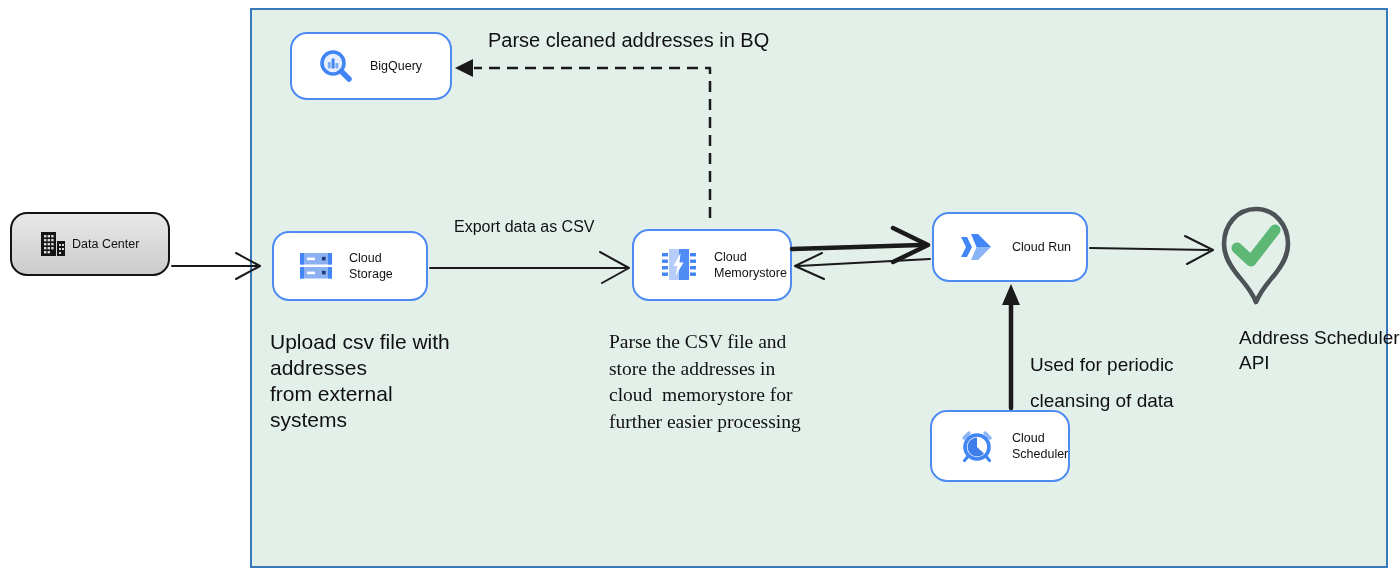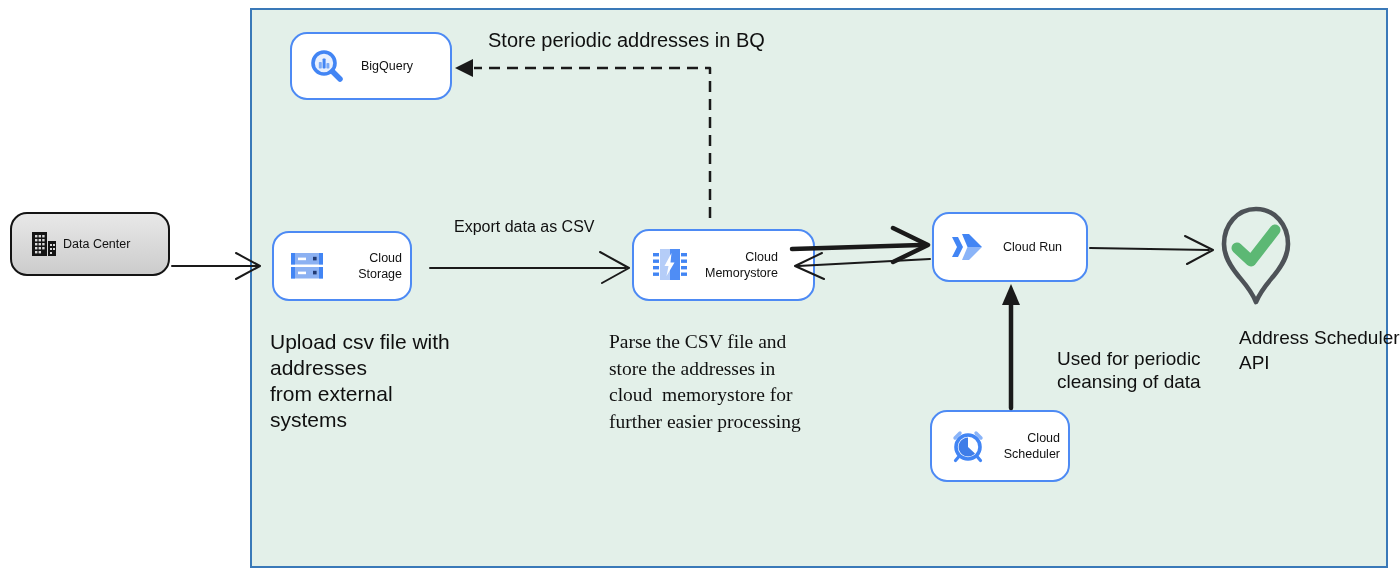--- a/index.html
+++ b/index.html
@@ -12,30 +12,30 @@
   
   #gcp-boundary{
     position:absolute;left:250px;top:8px;width:1138px;height:560px;
     background:#e3f0e9;border:2.5px solid #3a79b8;box-sizing:border-box;
     z-index:1;
   }
   
   .node{
     position:absolute;background:#ffffff;border:2px solid #4d8af4;
     border-radius:17px;display:flex;align-items:center;
-    padding:0 8px 0 17px;gap:16px;z-index:10;box-sizing:border-box;text-align:right;
+    padding:0 8px 0 26px;gap:16px;z-index:10;box-sizing:border-box;
   }
   .node-label{
     font-size:12.5px;line-height:1.3;color:#111;white-space:pre-line;
   }
   #node-datacenter{left:10px;top:212px;width:160px;height:64px;
     background:linear-gradient(#e8e8e8,#cccccc);border:2px solid #141414;gap:4px;}
   #node-bigquery{left:290px;top:32px;width:162px;height:68px;}
-  #node-storage{left:272px;top:231px;width:140px;height:70px;gap:17px;}
-  #node-memorystore{left:632px;top:229px;width:183px;height:72px;}
+  #node-storage{left:272px;top:231px;width:156px;height:70px;gap:17px;}
+  #node-memorystore{left:632px;top:229px;width:160px;height:72px;}
   #node-cloudrun{left:932px;top:212px;width:156px;height:70px;}
   #node-scheduler{left:930px;top:410px;width:140px;height:72px;}
   .icon{display:flex;align-items:center;justify-content:center;flex:0 0 auto;}
   
   #connectors{
     position:absolute;left:0;top:0;width:1400px;height:580px;
     z-index:20;pointer-events:none;
   }
   #connectors path{fill:none;stroke:#1a1a1a;stroke-linecap:round;stroke-linejoin:round;}
   #connectors .thin{stroke-width:2;}
@@ -43,21 +43,21 @@
   #connectors .dashed{stroke-width:2.5;stroke-dasharray:11 7;stroke-linecap:butt;}
   #connectors .solidhead{fill:#1a1a1a;stroke:none;}
   
   .annotation{
     position:absolute;z-index:15;white-space:pre-wrap;color:#101010;
   }
   #store-bq-label{left:488px;top:29px;font-size:20px;}
   #export-csv-label{left:454px;top:218px;font-size:16px;}
   #upload-note{left:270px;top:329px;font-size:21px;line-height:26px;}
   #parse-note{left:609px;top:329px;font-size:19.5px;line-height:26.5px;font-family:Liberation Serif, serif;}
-  #periodic-note{left:1030px;top:347px;font-size:19px;line-height:23px;margin-left:27px;}
+  #periodic-note{left:1030px;top:347px;font-size:19px;line-height:36px;}
   #address-api-label{left:1239px;top:325px;font-size:19px;line-height:25px;}
   
   #pin{position:absolute;left:1218px;top:205px;z-index:10;}
 </style>
 </head>
 <body>
 
 <div id="gcp-boundary"></div>
 
 <div class="node" id="node-datacenter">
@@ -177,21 +177,21 @@
 
 <div id="pin">
   <span class="icon">
     <svg width="76" height="110" viewBox="0 0 76 110">
       <path d="M38,4 C19,4 6,20 6,39 c0,12 6,21.5 14,31.5 c6,7.2 13,14.5 18,26.5 c5,-12 12,-19.3 18,-26.5 c8,-10 14,-19.5 14,-31.5 C70,20 57,4 38,4 Z" fill="none" stroke="#4d5257" stroke-width="4.6" stroke-linejoin="round"></path>
       <polyline points="19,43 33,56 57,25" fill="none" stroke="#5cb874" stroke-width="11" stroke-linecap="round" stroke-linejoin="round"></polyline>
     </svg>
   </span>
 </div>
 
-<div class="annotation" id="store-bq-label">Store periodic addresses in BQ</div>
+<div class="annotation" id="store-bq-label">Parse cleaned addresses in BQ</div>
 <div class="annotation" id="export-csv-label">Export data as CSV</div>
 <div class="annotation" id="upload-note">Upload csv file with
 addresses
 from external
 systems</div>
 <div class="annotation" id="parse-note">Parse the CSV file and
 store the addresses in
 cloud  memorystore for
 further easier processing</div>
 <div class="annotation" id="periodic-note">Used for periodic

